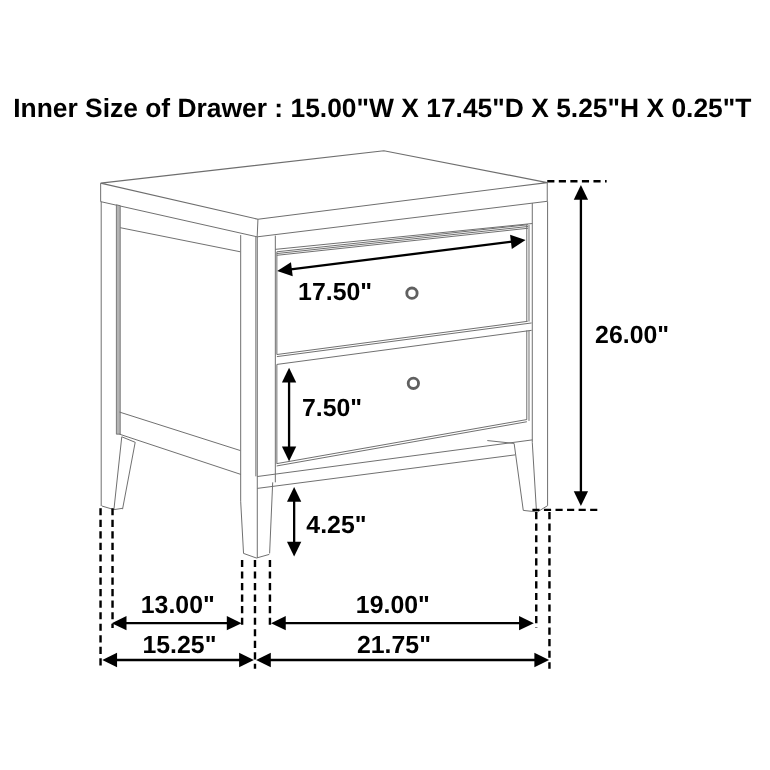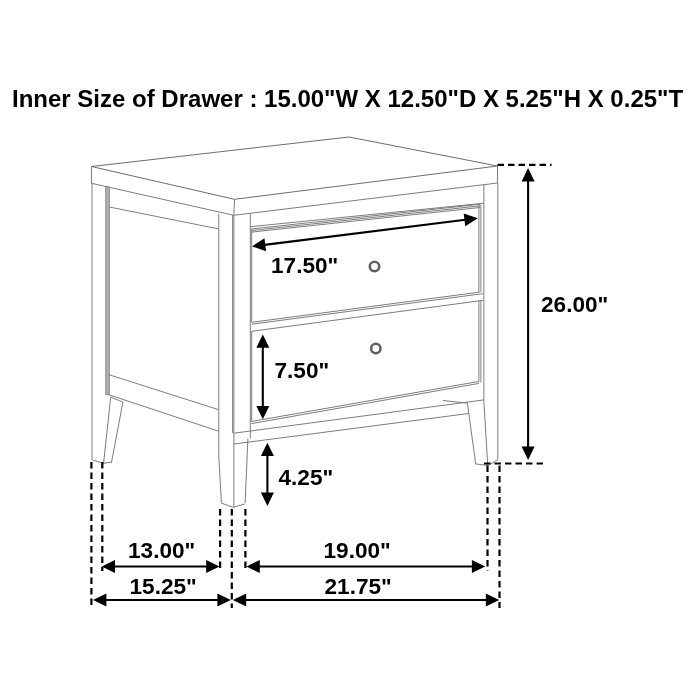--- a/index.html
+++ b/index.html
@@ -1,16 +1,16 @@
 <!DOCTYPE html>
 <html><head><meta charset="utf-8"><style>
 html,body{margin:0;padding:0;background:#fff;width:700px;height:700px;overflow:hidden}
 .title{position:absolute;left:12px;top:84.9px;font-family:"Liberation Sans",sans-serif;font-weight:bold;font-size:24px;color:#000;white-space:nowrap}
 </style></head><body>
-<div class="title">Inner Size of Drawer : 15.00"W X 12.50"D X 5.25"H X 0.25"T</div>
+<div class="title">Inner Size of Drawer : 15.00"W X 17.45"D X 5.25"H X 0.25"T</div>
 <svg width="700" height="700" viewBox="0 0 700 700" style="position:absolute;left:0;top:0">
 <polygon points="91.5,166.5 349,137 497.5,166 234.5,199.3" fill="#fff" stroke="#6e6e6e" stroke-width="1"></polygon>
 <line x1="91.5" y1="166.5" x2="91.5" y2="183.3" stroke="#6e6e6e" stroke-width="0.9"></line>
 <line x1="234.5" y1="199.3" x2="233.8" y2="215.3" stroke="#6e6e6e" stroke-width="0.9"></line>
 <line x1="497.5" y1="166" x2="497.5" y2="183" stroke="#6e6e6e" stroke-width="0.9"></line>
 <line x1="91.5" y1="183.3" x2="233.8" y2="215.3" stroke="#6e6e6e" stroke-width="0.9"></line>
 <line x1="233.8" y1="215.3" x2="497.5" y2="183" stroke="#6e6e6e" stroke-width="0.9"></line>
 <line x1="92" y1="183.3" x2="92" y2="460" stroke="#6e6e6e" stroke-width="0.9"></line>
 <polygon points="105.8,186.2 109.3,187 109.3,394.7 105.8,394.7" fill="#b4b4b4" stroke="#6e6e6e" stroke-width="0.8"></polygon>
 <line x1="109.3" y1="207" x2="218.5" y2="228.9" stroke="#6e6e6e" stroke-width="0.9"></line>

